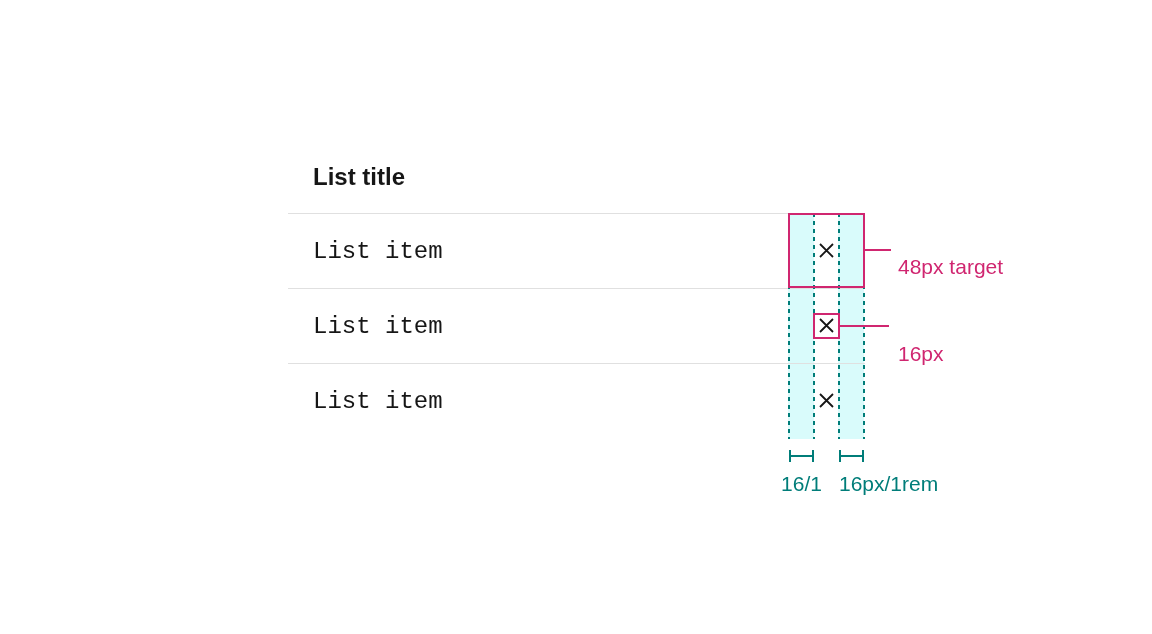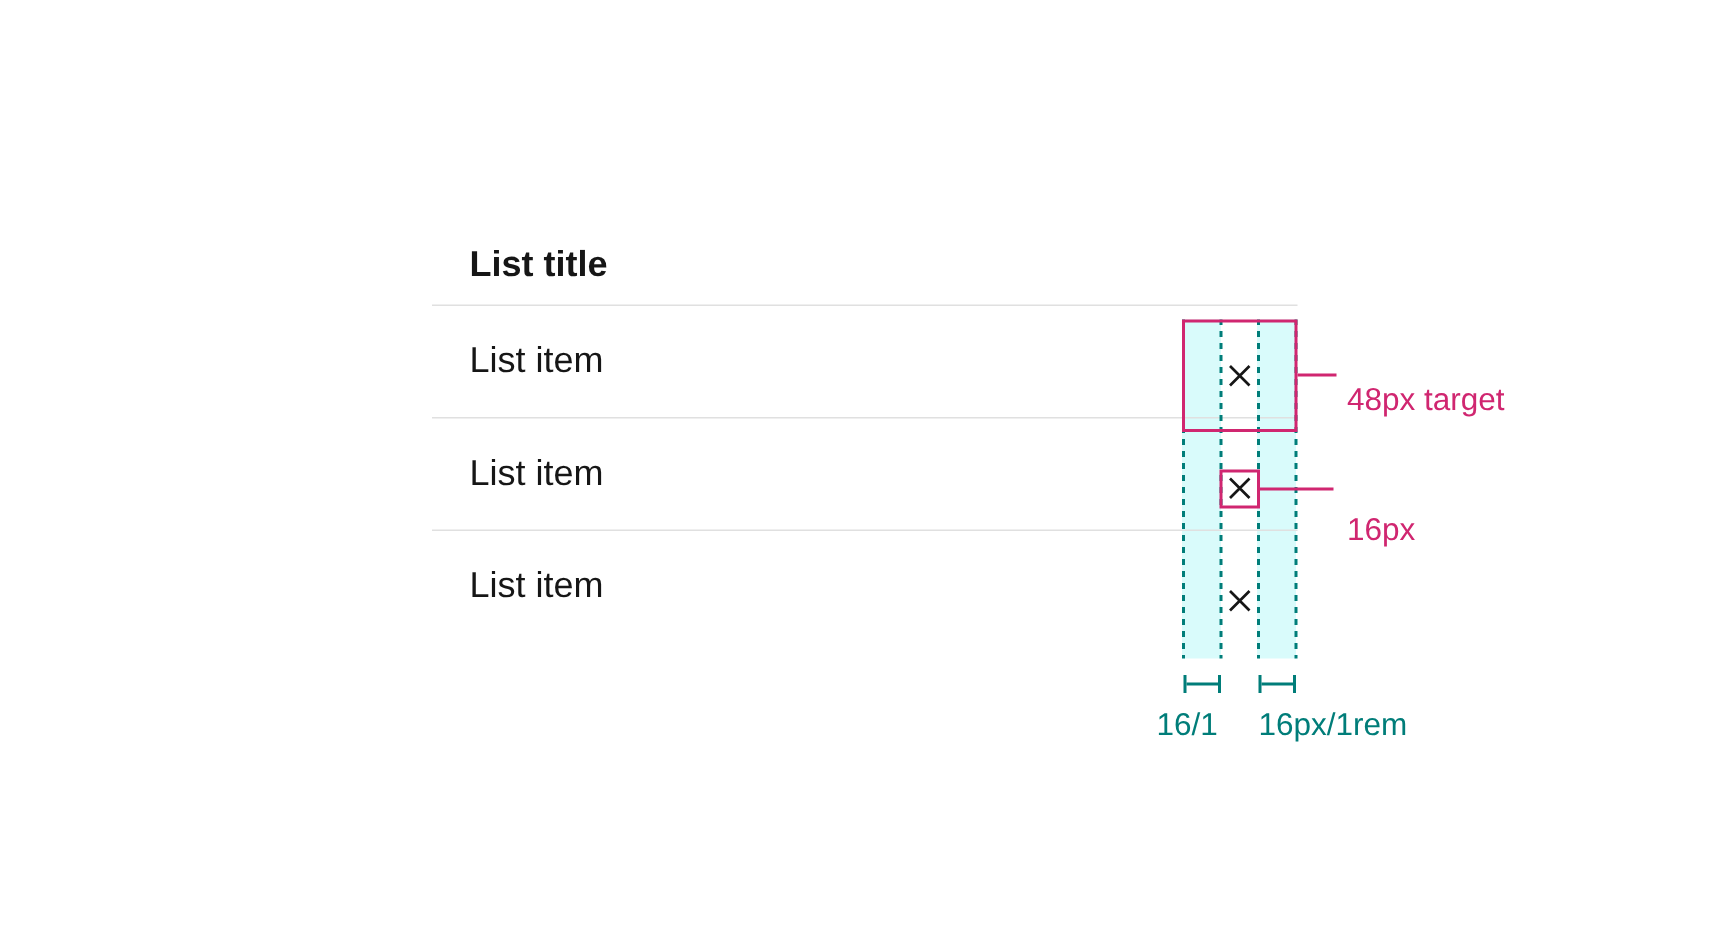--- a/index.html
+++ b/index.html
@@ -27,21 +27,21 @@
   
   .band {
     position: absolute; top: 213px; height: 226px; width: 26px;
     background: var(--teal_fill);
   }
   .band.b1 { left: 788px; }
   .band.b2 { left: 838px; }
 
   
   .list {
-    position: absolute; left: 288px; top: 203px; width: 577px;
+    position: absolute; left: 288px; top: 213px; width: 577px; font-family: Liberation Mono, monospace;
   }
   .list-row {
     position: relative; height: 75px;
     border-top: 1px solid var(--divider);
     display: flex; align-items: center;
     padding-left: 25px;
     font-size: 24px; color: var(--text);
     background: transparent;
   }
 
@@ -102,21 +102,21 @@
     height: 2px; background: var(--teal);
   }
   .bracket.m1 { left: 789px; }
   .bracket.m2 { left: 839px; }
 
   .teal-label {
     position: absolute; top: 473px;
     font-size: 21px; line-height: 22px; color: var(--teal);
     white-space: nowrap;
   }
-  .teal-label.t1 { left: 771px; width: 61px; }
+  .teal-label.t1 { left: 771px; width: 61px; text-align: center; }
   .teal-label.t2 { left: 839px; text-align: right; }
 
   svg { display: block; }
 </style>
 </head>
 <body>
 
 <div class="canvas">
 
   <div class="band b1"></div>

